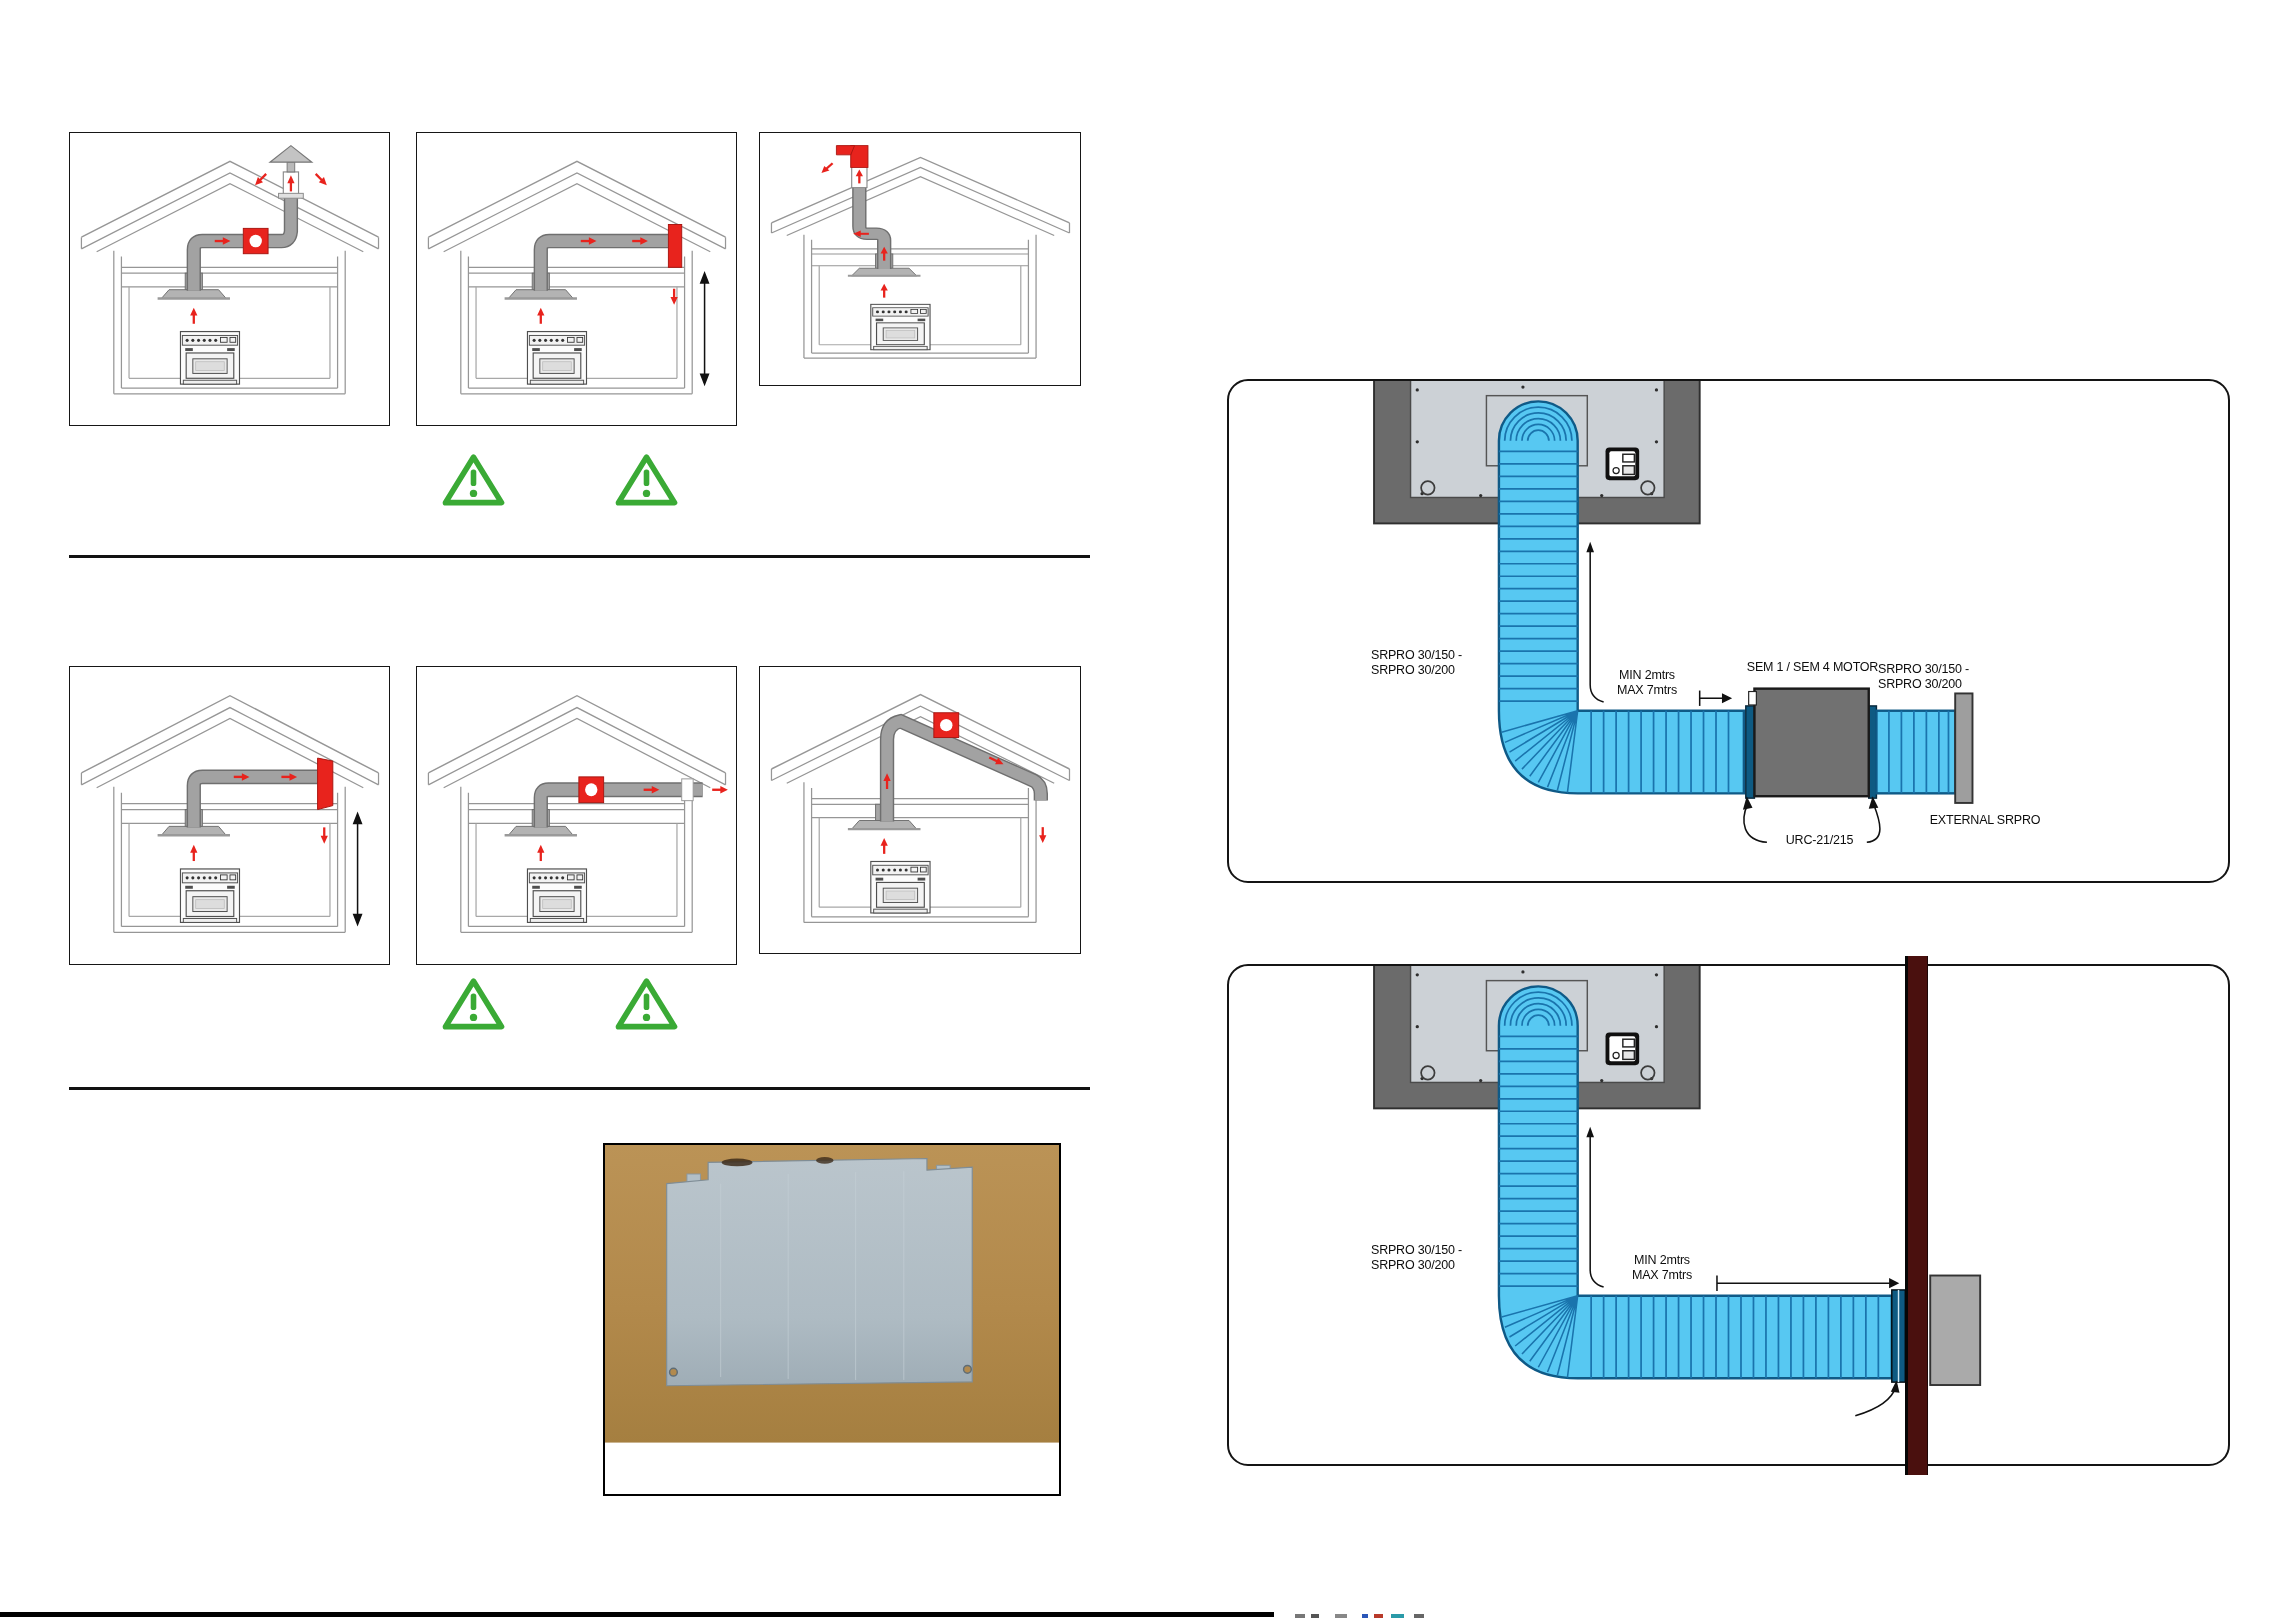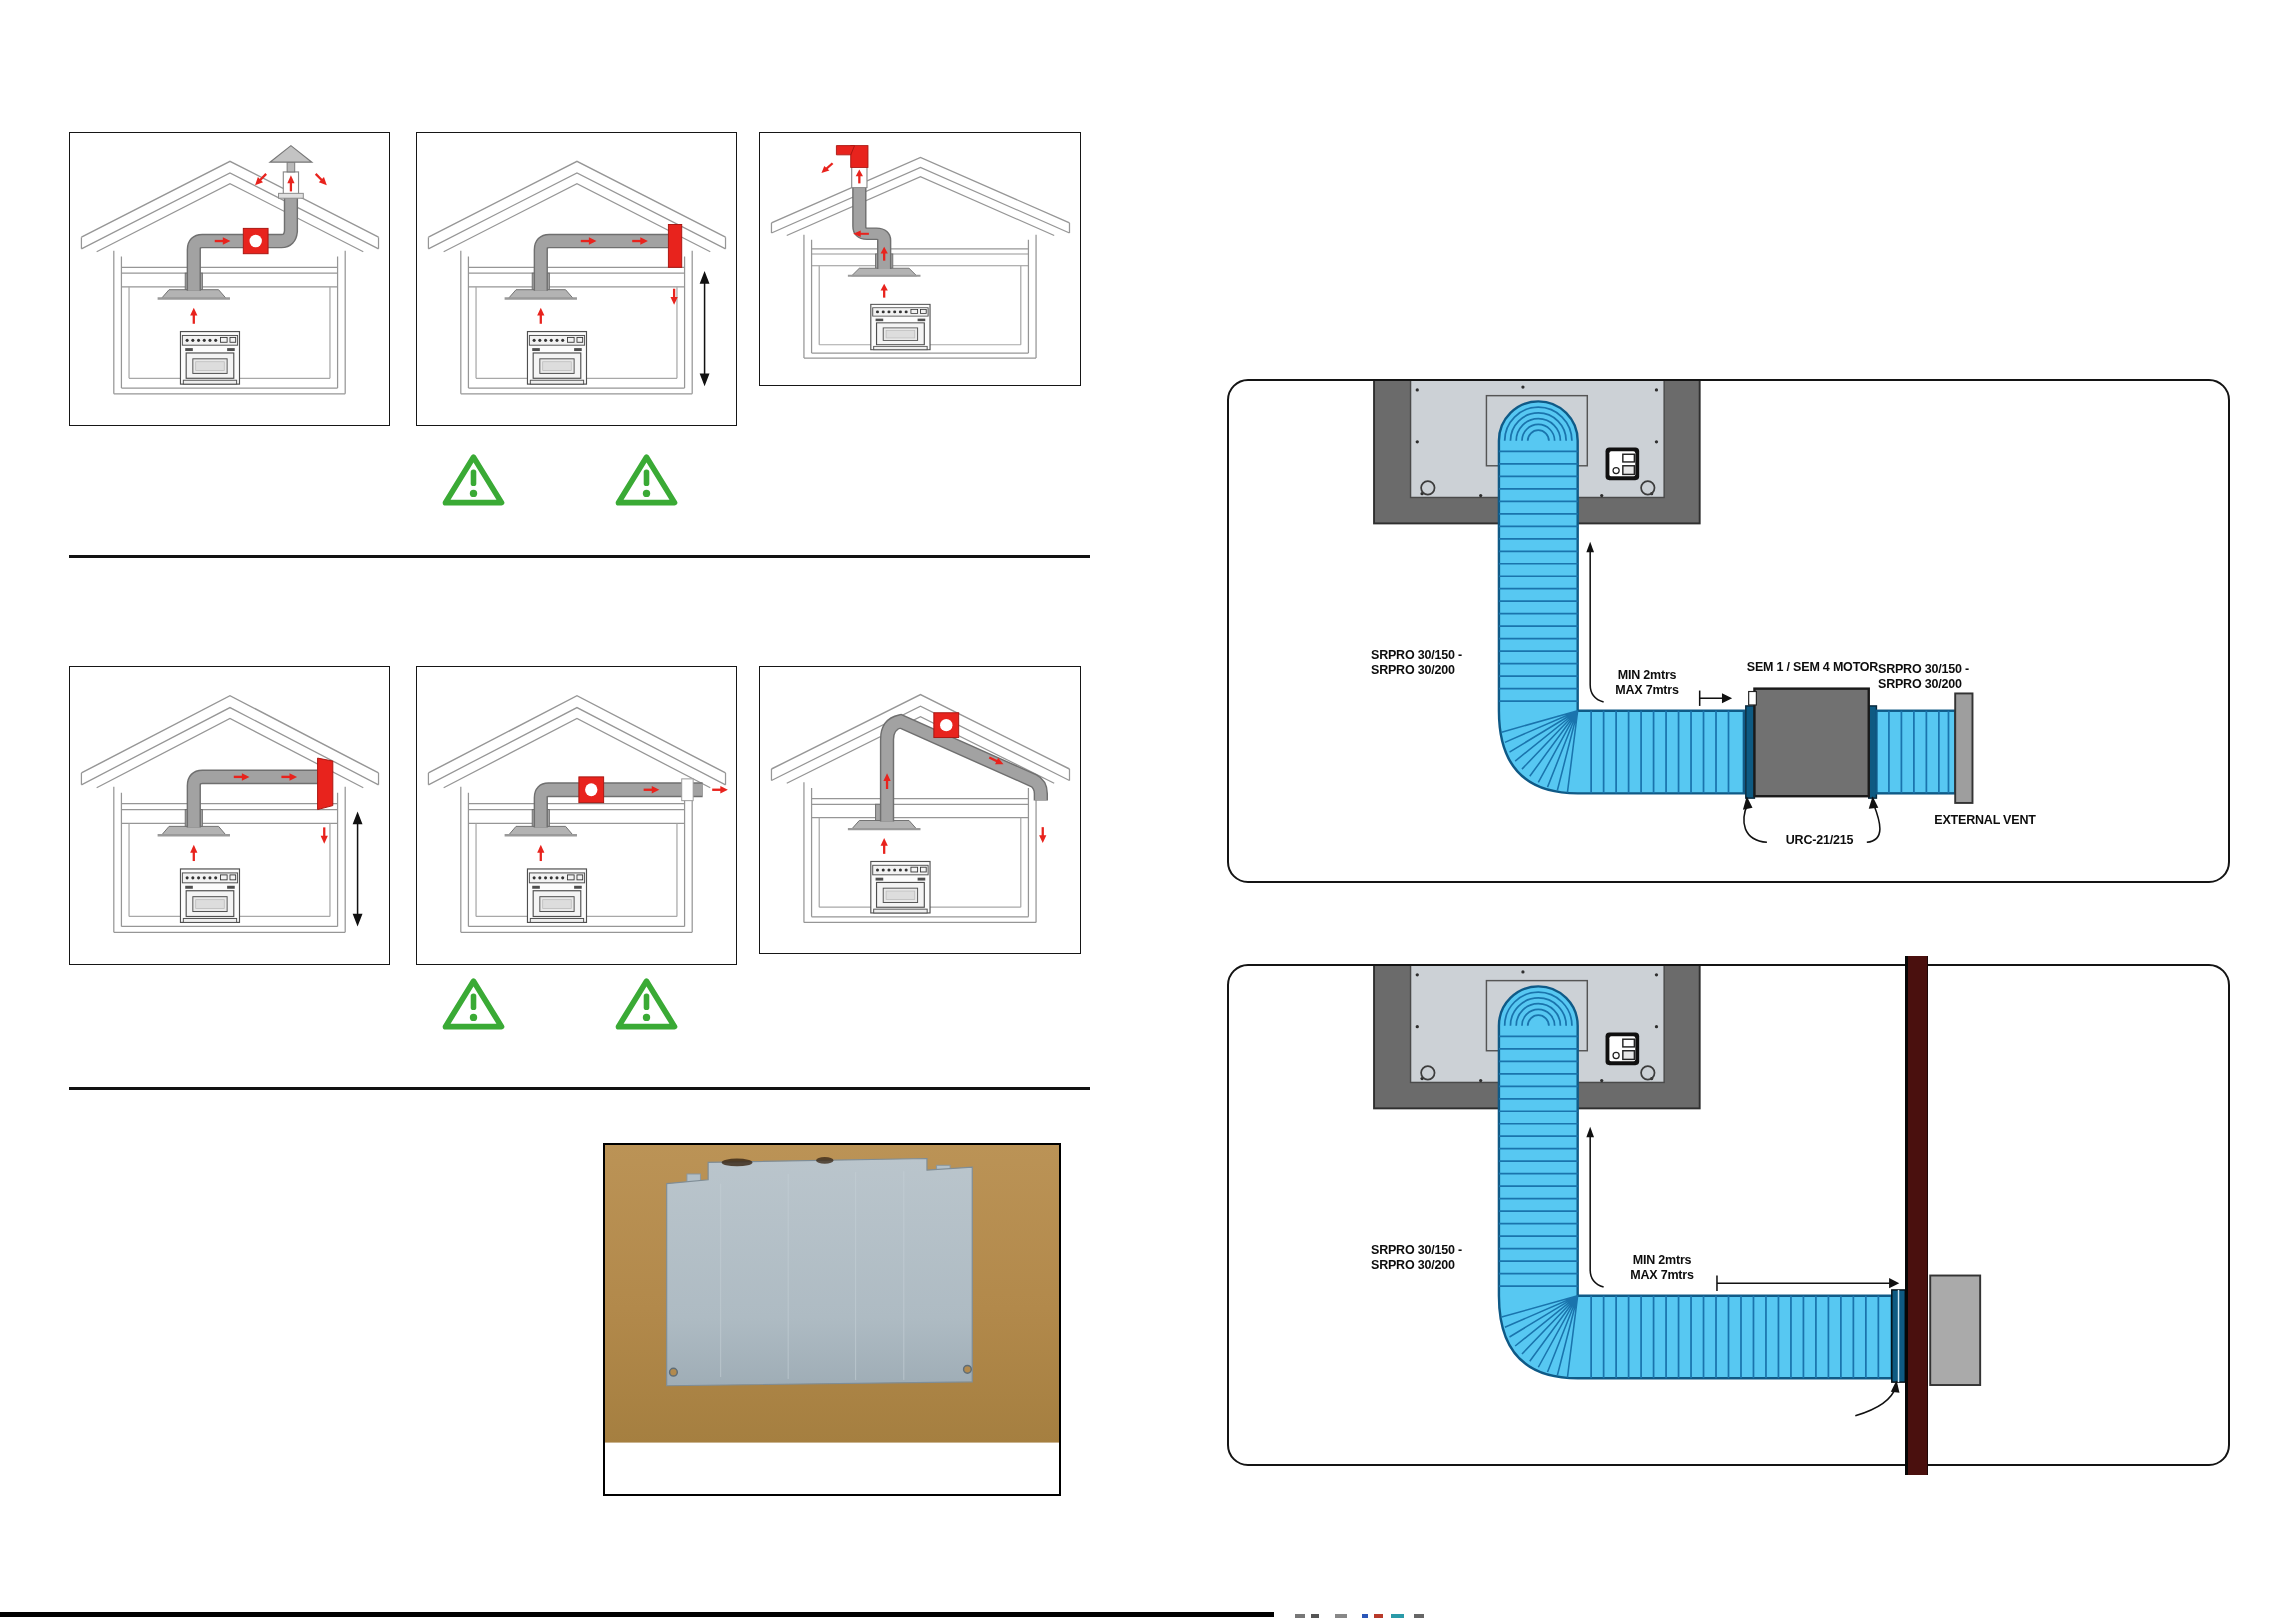--- a/index.html
+++ b/index.html
@@ -8,21 +8,21 @@
   .panel{position:absolute;background:#fff;border:1.9px solid #161616;box-sizing:border-box;}
   .panel svg{display:block;width:100%;height:100%;}
   .rule{position:absolute;height:2.9px;background:#111;}
   .warn{position:absolute;width:63px;height:58px;}
   .photo{position:absolute;left:603px;top:1143px;width:458px;height:353px;border:2.9px solid #000;
          box-sizing:border-box;background:#fff;}
   .photo svg{display:block;width:100%;height:100%;}
   .dgm{position:absolute;width:999px;border:2.9px solid #141414;border-radius:21px;background:#fff;
        box-sizing:content-box;}
   .dgm svg.art{position:absolute;left:0;top:0;width:999px;}
-  .lbl{position:absolute;font-size:12.5px;font-weight:bold;color:#0d0d0d;line-height:15.4px;
+  .lbl{position:absolute;font-size:12.5px;font-weight:normal;color:#0d0d0d;line-height:15.4px;
        letter-spacing:-0.2px;white-space:nowrap;}
   .lbl.c{text-align:center;}
   .wall{position:absolute;left:1905px;top:956px;width:23px;height:519px;background:#4a100e;
         border-left:3.8px solid #060606;border-right:1.9px solid #1d0707;box-sizing:border-box;z-index:6;}
   .botline{position:absolute;left:0;top:1612px;width:1274px;height:4.8px;background:#000;}
   .frag{position:absolute;top:1614px;height:3.8px;}
 </style>
 </head>
 <body>
 
@@ -306,21 +306,21 @@
 </div>
 <div class="lbl c" style="left:368px;top:287px;width:100px">
   <div>MIN 2mtrs</div>
   <div>MAX 7mtrs</div>
 </div>
 <div class="lbl c" style="left:497px;top:279px;width:173px">SEM 1 / SEM 4 MOTOR</div>
 <div class="lbl" style="left:649px;top:281px">
   <div>SRPRO 30/150 -</div>
   <div>SRPRO 30/200</div>
 </div>
-<div class="lbl c" style="left:684px;top:432px;width:144px">EXTERNAL VENT</div>
+<div class="lbl c" style="left:684px;top:432px;width:144px">EXTERNAL SRPRO</div>
 <div class="lbl c" style="left:534px;top:452px;width:113px">URC-21/215</div>
 </div>
 
 <div class="dgm" style="left:1227px;top:964px;height:498px">
 <svg class="art" viewBox="0 0 1040 518" height="498">
   <use href="#hoodg"></use>
   <rect x="730" y="322" width="52" height="114" fill="#aaaaaa" stroke="#333" stroke-width="2"></rect>
   <g>
     <path d="M281,62 A41 41 0 0 1 363,62 L363,343 H690 V429 H363 Q281,429 281,343 Z" fill="#57c8f2" stroke="#0f5a87" stroke-width="2.5"></path>
     <path d="M287,62A35 35 0 0 1 357,62M293,62A29 29 0 0 1 351,62M299,62A23 23 0 0 1 345,62M305,62A17 17 0 0 1 339,62M311,62A11 11 0 0 1 333,62" fill="none" stroke="#1a74ad" stroke-width="1.8"></path>

